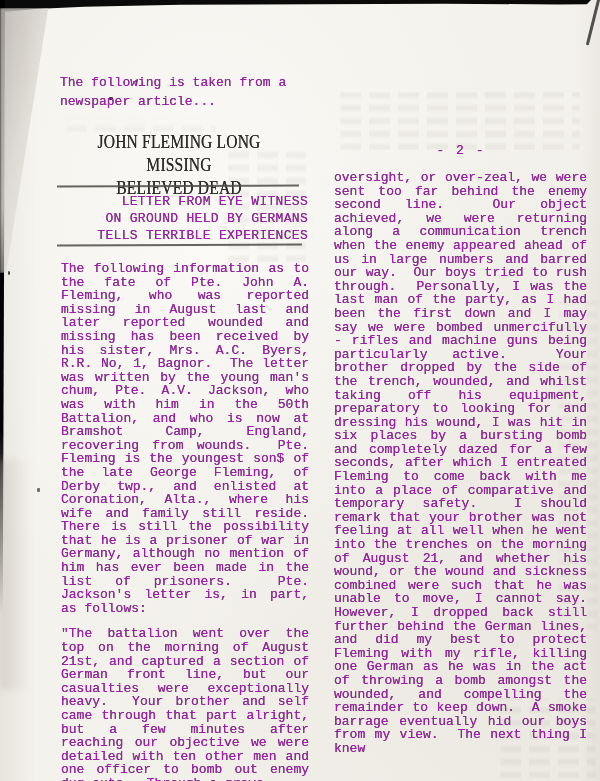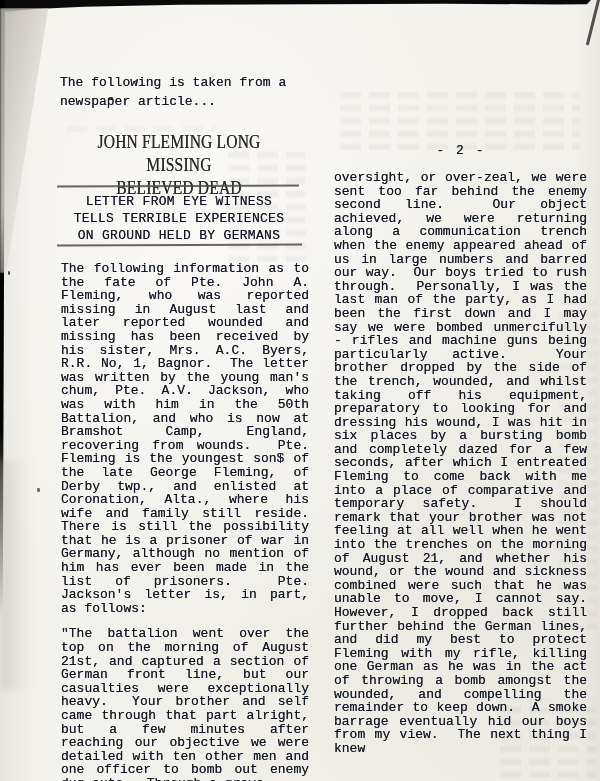--- a/index.html
+++ b/index.html
@@ -52,36 +52,36 @@
     -webkit-mask-image:repeating-linear-gradient(90deg,#000 0 21px,transparent 21px 29px);
     mask-image:repeating-linear-gradient(90deg,#000 0 21px,transparent 21px 29px);
   }
   .ghost.g1{left:340px;top:92px;width:240px;height:58px;}
   .ghost.g2{left:228px;top:150px;width:78px;height:112px;}
   .ghost.g3{left:500px;top:698px;width:96px;height:80px;}
   .ghost.g4{left:558px;top:300px;width:40px;height:330px;opacity:.35;}
   .ghost.g5{left:66px;top:118px;width:150px;height:14px;opacity:.35;}
   
   .type{
-    color:#0f172a;text-shadow:0 0 .35px rgba(53,51,47,.85);
+    color:#a21caf;text-shadow:0 0 .35px rgba(53,51,47,.85);
     font-size:13px;line-height:13.6px;
   }
   .preamble{position:absolute;left:60px;top:74px;width:256px;line-height:18.5px;white-space:pre-wrap;}
   .headline{
     position:absolute;left:48px;top:130px;width:262px;text-align:center;
     font-family:"Liberation Serif","DejaVu Serif",serif;
     font-size:19.5px;line-height:23px;color:#2c2a27;
     text-shadow:0 0 .5px rgba(44,42,39,.9);
     transform:scaleX(.8);transform-origin:center;letter-spacing:.2px;
   }
   .rule{position:absolute;height:2px;background:#4d4b47;opacity:.85;}
   .rule.r1{left:57px;top:185px;width:242px;transform:rotate(-.25deg);}
   .rule.r2{left:57px;top:244px;width:245px;transform:rotate(-.2deg);}
   .subhead{
-    position:absolute;left:50px;top:193px;width:258px;text-align:center;
+    position:absolute;left:50px;top:193px;width:258px;text-align:right;
     line-height:17.2px;letter-spacing:.3px;
   }
   .col-left{position:absolute;left:61px;top:262px;width:248px;}
   .col-right{position:absolute;left:334px;top:171px;width:253px;font-family:Liberation Mono, monospace;}
   .para{text-align:justify;white-space:pre-wrap;hyphens:none;}
   .para + .para{margin-top:12px;}
   .page-number{position:absolute;left:335px;top:144px;width:252px;text-align:center;letter-spacing:2px;}
 </style>
 </head>
 <body>
@@ -109,22 +109,22 @@
 
 <div class="headline">
   <div>JOHN FLEMING LONG MISSING</div>
   <div>BELIEVED DEAD</div>
 </div>
 
 <div class="rule r1"></div>
 
 <div class="type subhead">
   <div>LETTER FROM EYE WITNESS</div>
+  <div>ON GROUND HELD BY GERMANS</div>
   <div>TELLS TERRIBLE EXPERIENCES</div>
-  <div>ON GROUND HELD BY GERMANS</div>
 </div>
 
 <div class="rule r2"></div>
 
 <div class="type page-number">- 2 -</div>
 
 <div class="type col-left">
   <div class="para">The following information as to the fate of Pte. John A. Fleming, who was reported missing in August last and later reported wounded and missing has been received by his sister, Mrs. A.C. Byers, R.R. No, 1, Bagnor.  The letter was written by the young man's chum, Pte. A.V. Jackson, who was with him in the 50th Battalion, and who is now at Bramshot Camp, England, recovering from wounds.  Pte. Fleming is the youngest son$ of the late George Fleming, of Derby twp., and enlisted at Coronation, Alta., where his wife and family still reside.  There is still the possibility that he is a prisoner of war in Germany, although no mention of him has ever been made in the list of prisoners.  Pte. Jackson's letter is, in part, as follows:</div>
   <div class="para">"The battalion went over the top on the morning of August 21st, and captured a section of German front line, but our casualties were exceptionally heavy.  Your brother and self came through that part alright, but a few minutes after reaching our objective we were detailed with ten other men and one officer to bomb out enemy dug-outs.  Through a grave</div>
 </div>

